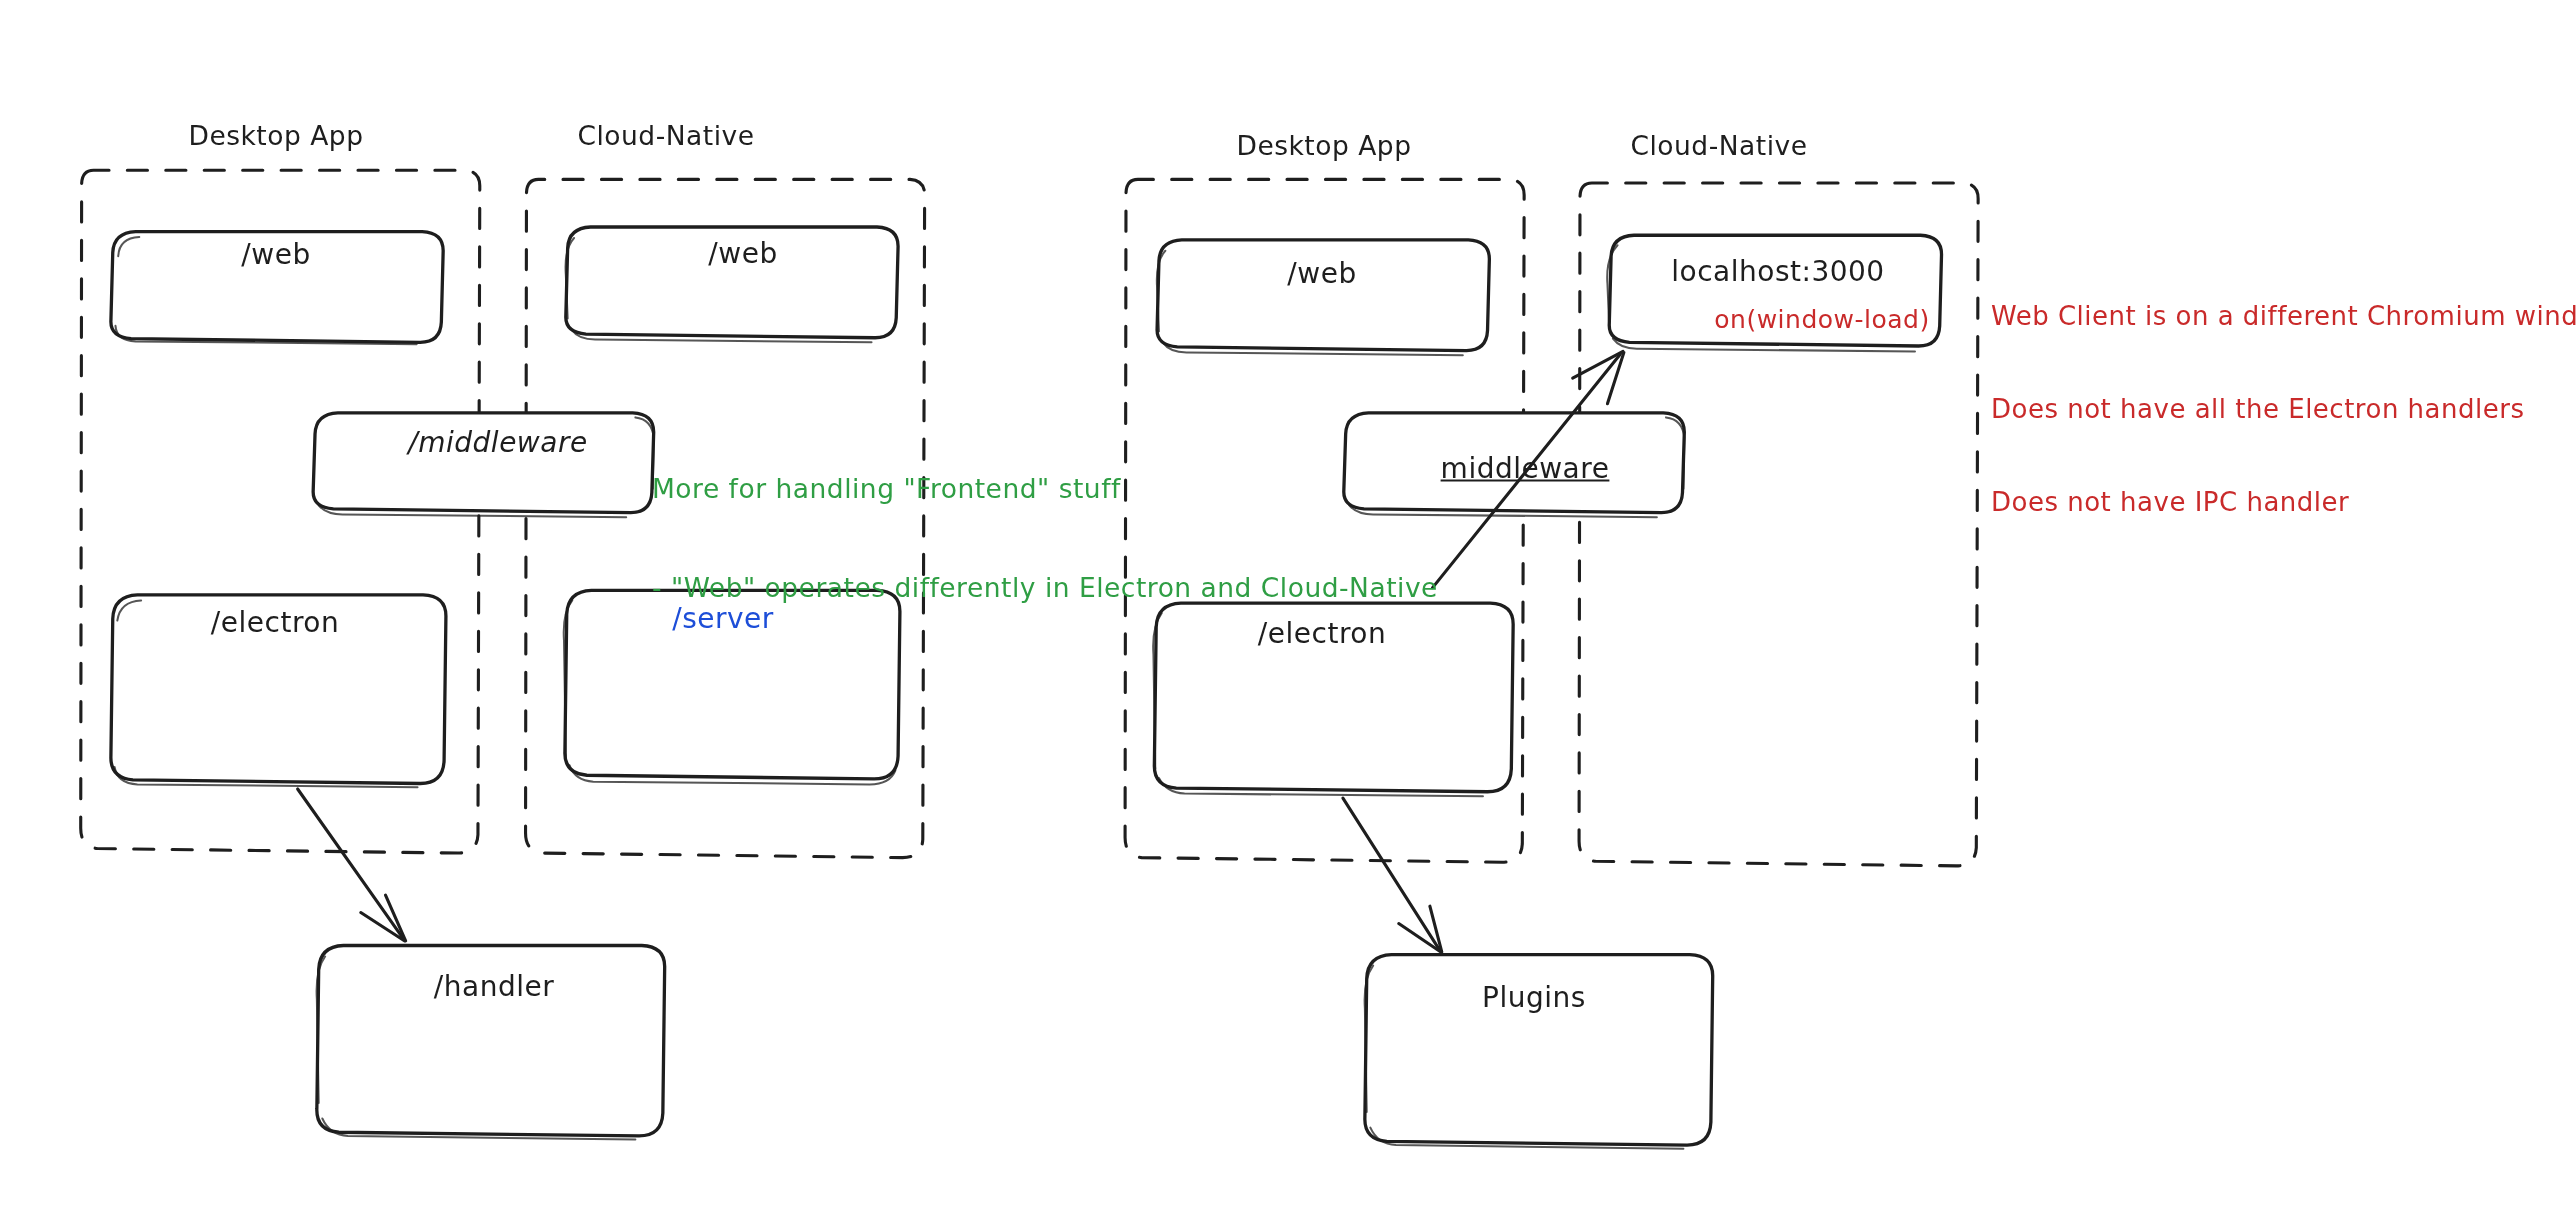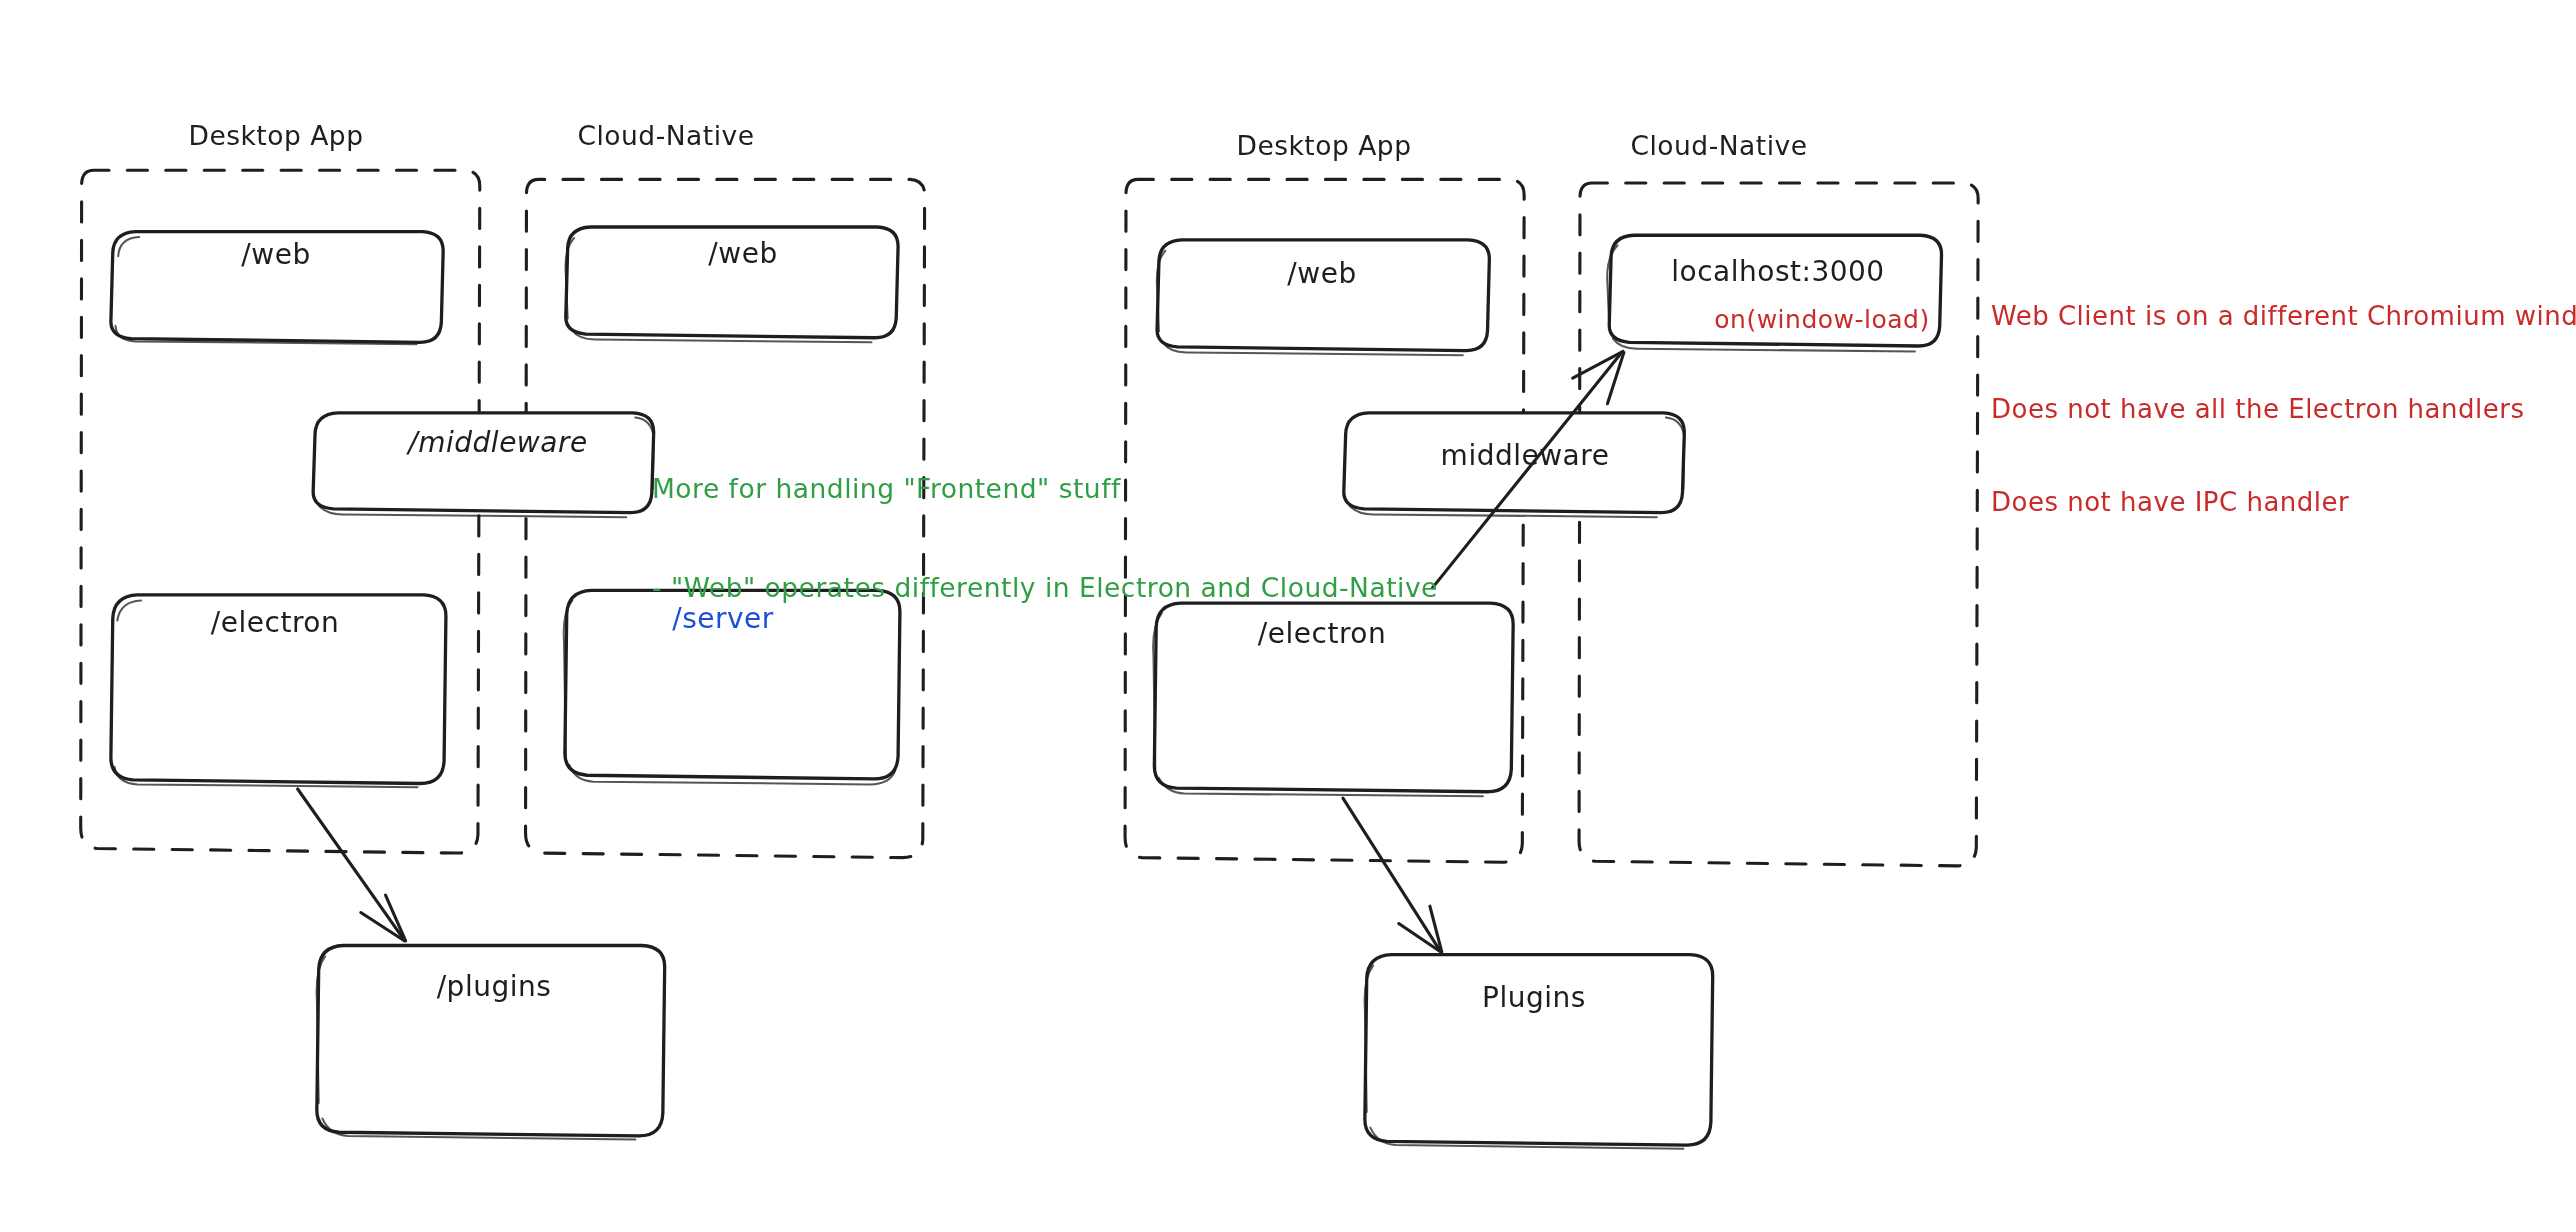--- a/index.html
+++ b/index.html
@@ -164,38 +164,38 @@
   <div class="lbl node-title" style="left:276px; top:254px;">/web</div>
 
   <div class="lbl node-title" style="left:743px; top:253px;">/web</div>
 
   <div class="lbl node-title" style="left:498px; top:442px;font-style:italic;">/middleware</div>
 
   <div class="lbl node-title" style="left:275px; top:622px;">/electron</div>
 
   <div class="lbl node-title-red" style="left:723px; top:618px;">/server</div>
 
-  <div class="lbl node-title" style="left:494px; top:986px;">/plugins</div>
+  <div class="lbl node-title" style="left:494px; top:986px;">/handler</div>
 
   <div class="lbl lbl-left annot-green" style="left:652px; top:406px;">
     <div>More for handling "Frontend" stuff</div>
     <div>- "Web" operates differently in Electron and Cloud-Native</div>
   </div>
 
   <div class="lbl group-title" style="left:1324px; top:145px;">Desktop App</div>
 
   <div class="lbl group-title" style="left:1719px; top:145px;">Cloud-Native</div>
 
   <div class="lbl node-title" style="left:1322px; top:273px;">/web</div>
 
   <div class="lbl node-title" style="left:1778px; top:271px;">localhost:3000</div>
 
   <div class="lbl node-sub-red" style="left:1822px; top:319px;text-align:center;">on(window-load)</div>
 
-  <div class="lbl node-title" style="left:1525px; top:455px;">middleware</div>
+  <div class="lbl node-title" style="left:1525px; top:468px;text-decoration:underline;">middleware</div>
 
   <div class="lbl node-title" style="left:1322px; top:633px;">/electron</div>
 
   <div class="lbl node-title" style="left:1534px; top:997px;">Plugins</div>
 
   <div class="lbl lbl-left annot-red" style="left:1991px; top:239px;">
     <div>Web Client is on a different Chromium window</div>
     <div>Does not have all the Electron handlers</div>
     <div>Does not have IPC handler</div>
   </div>

